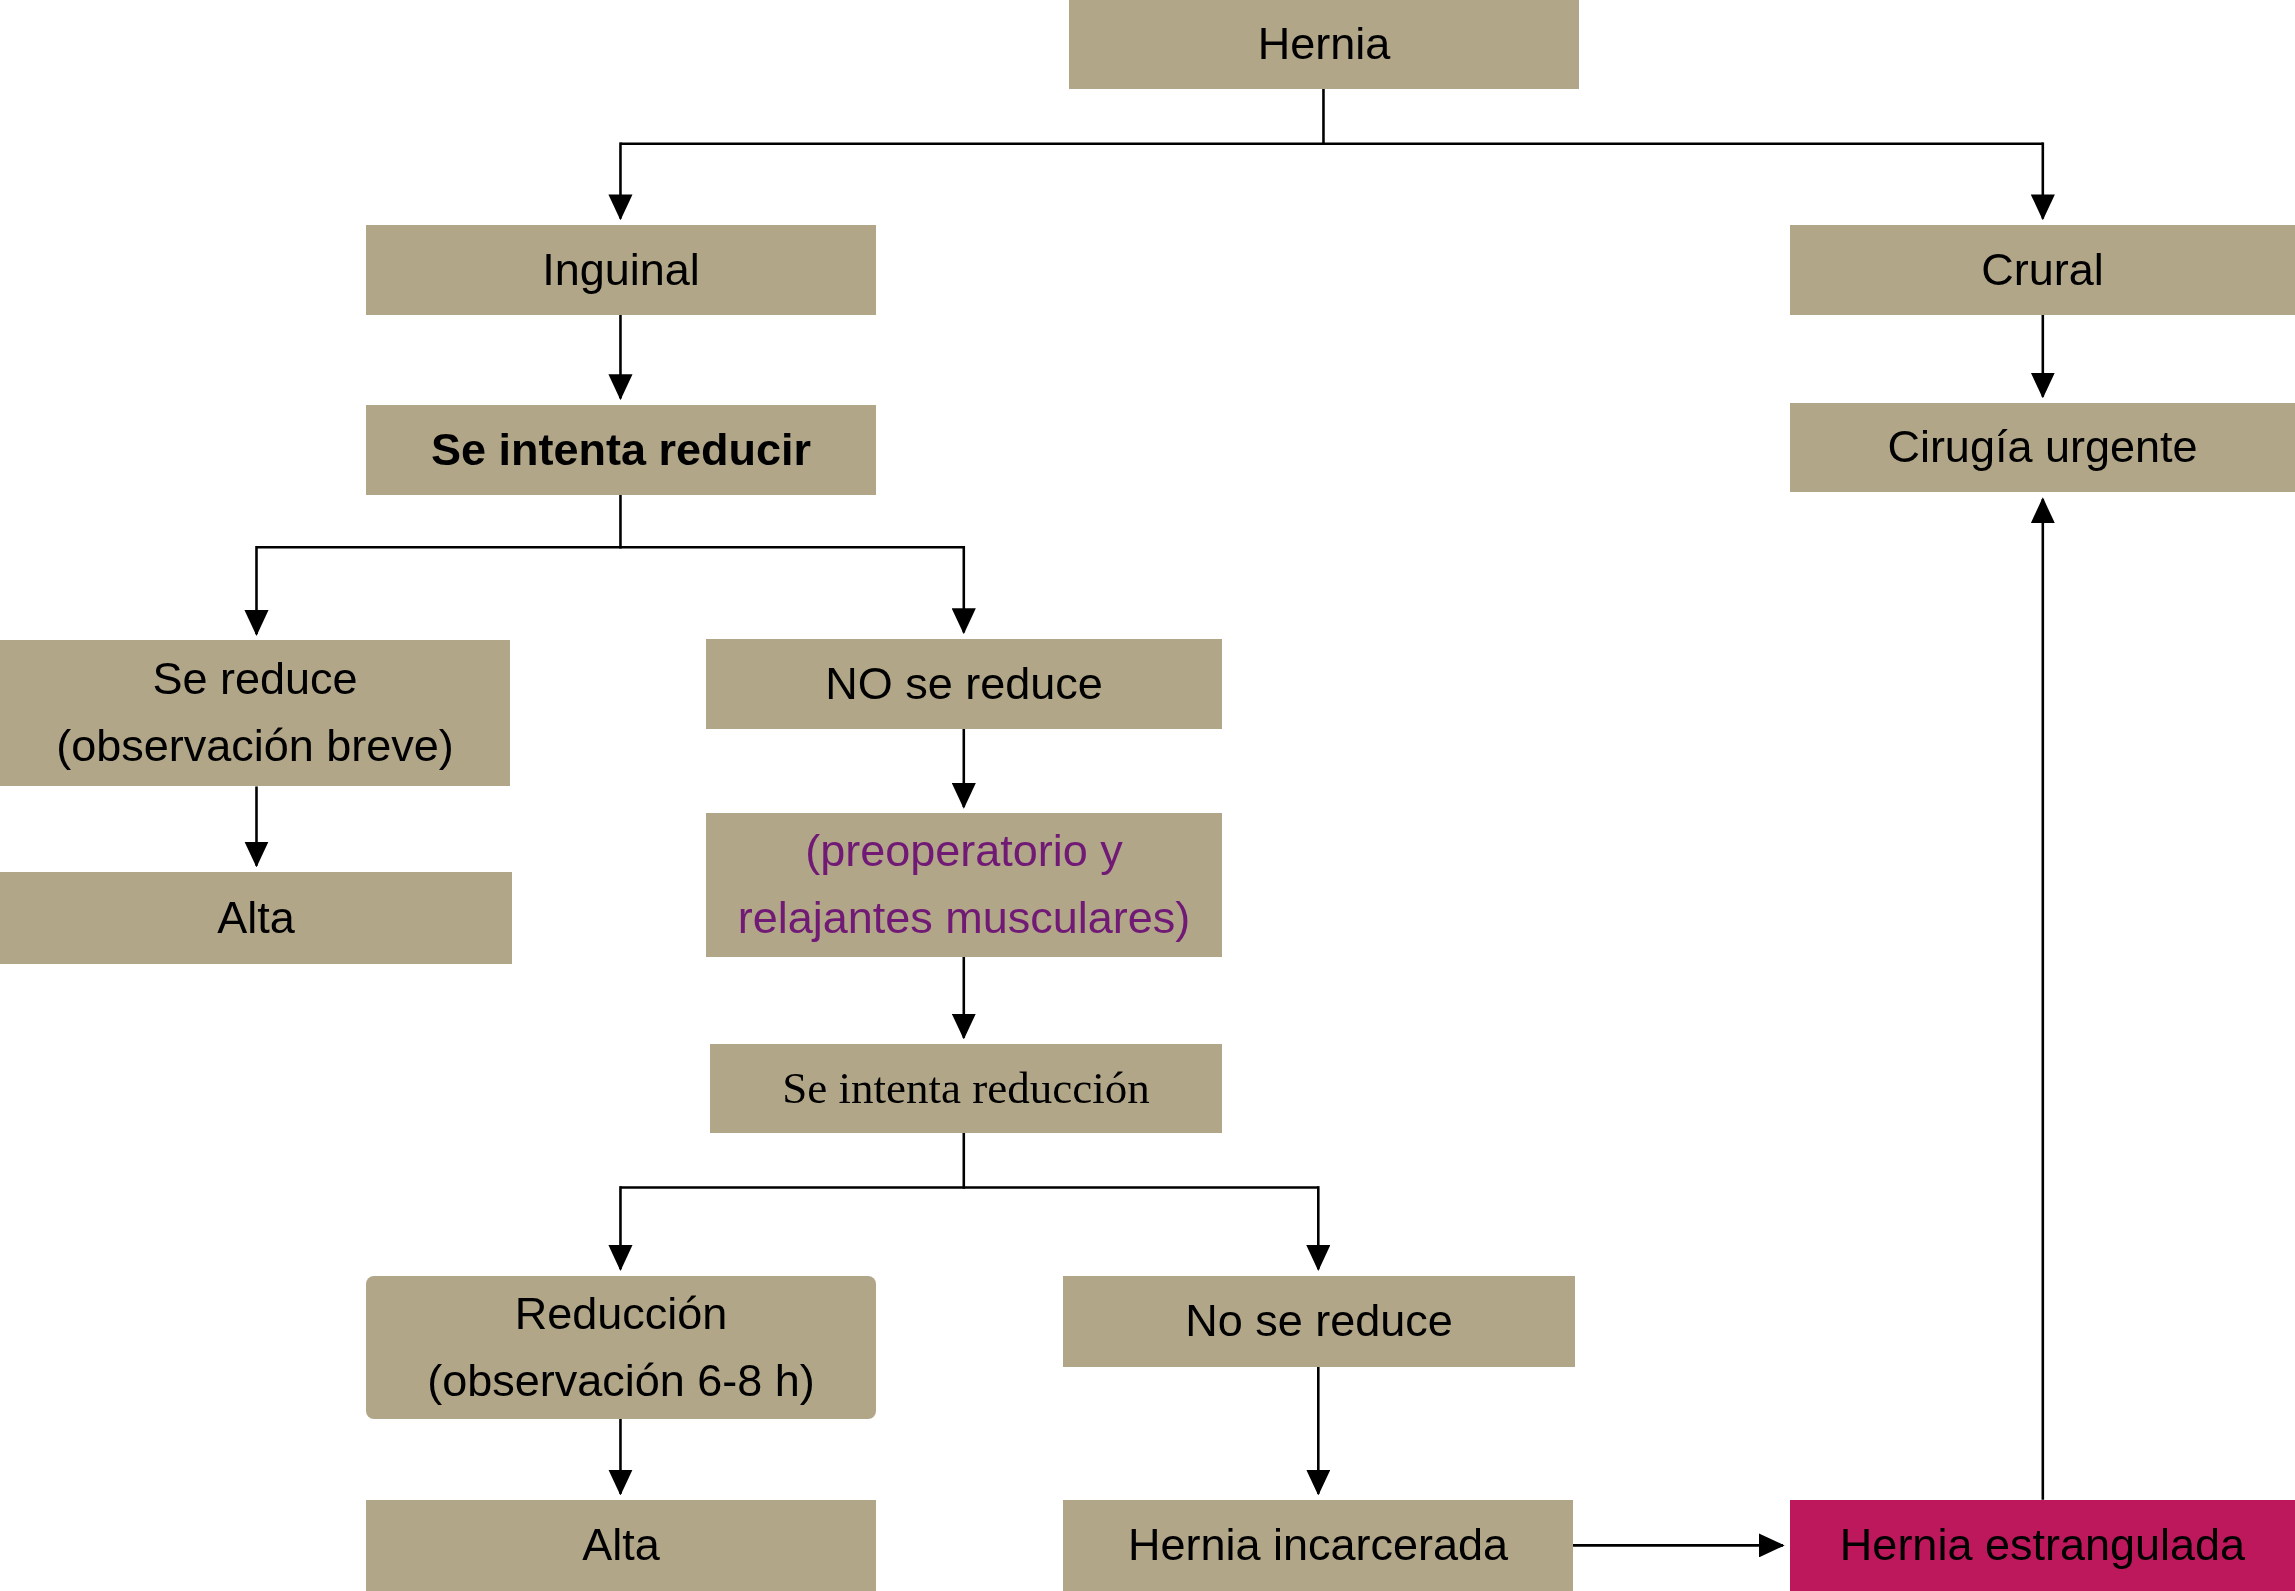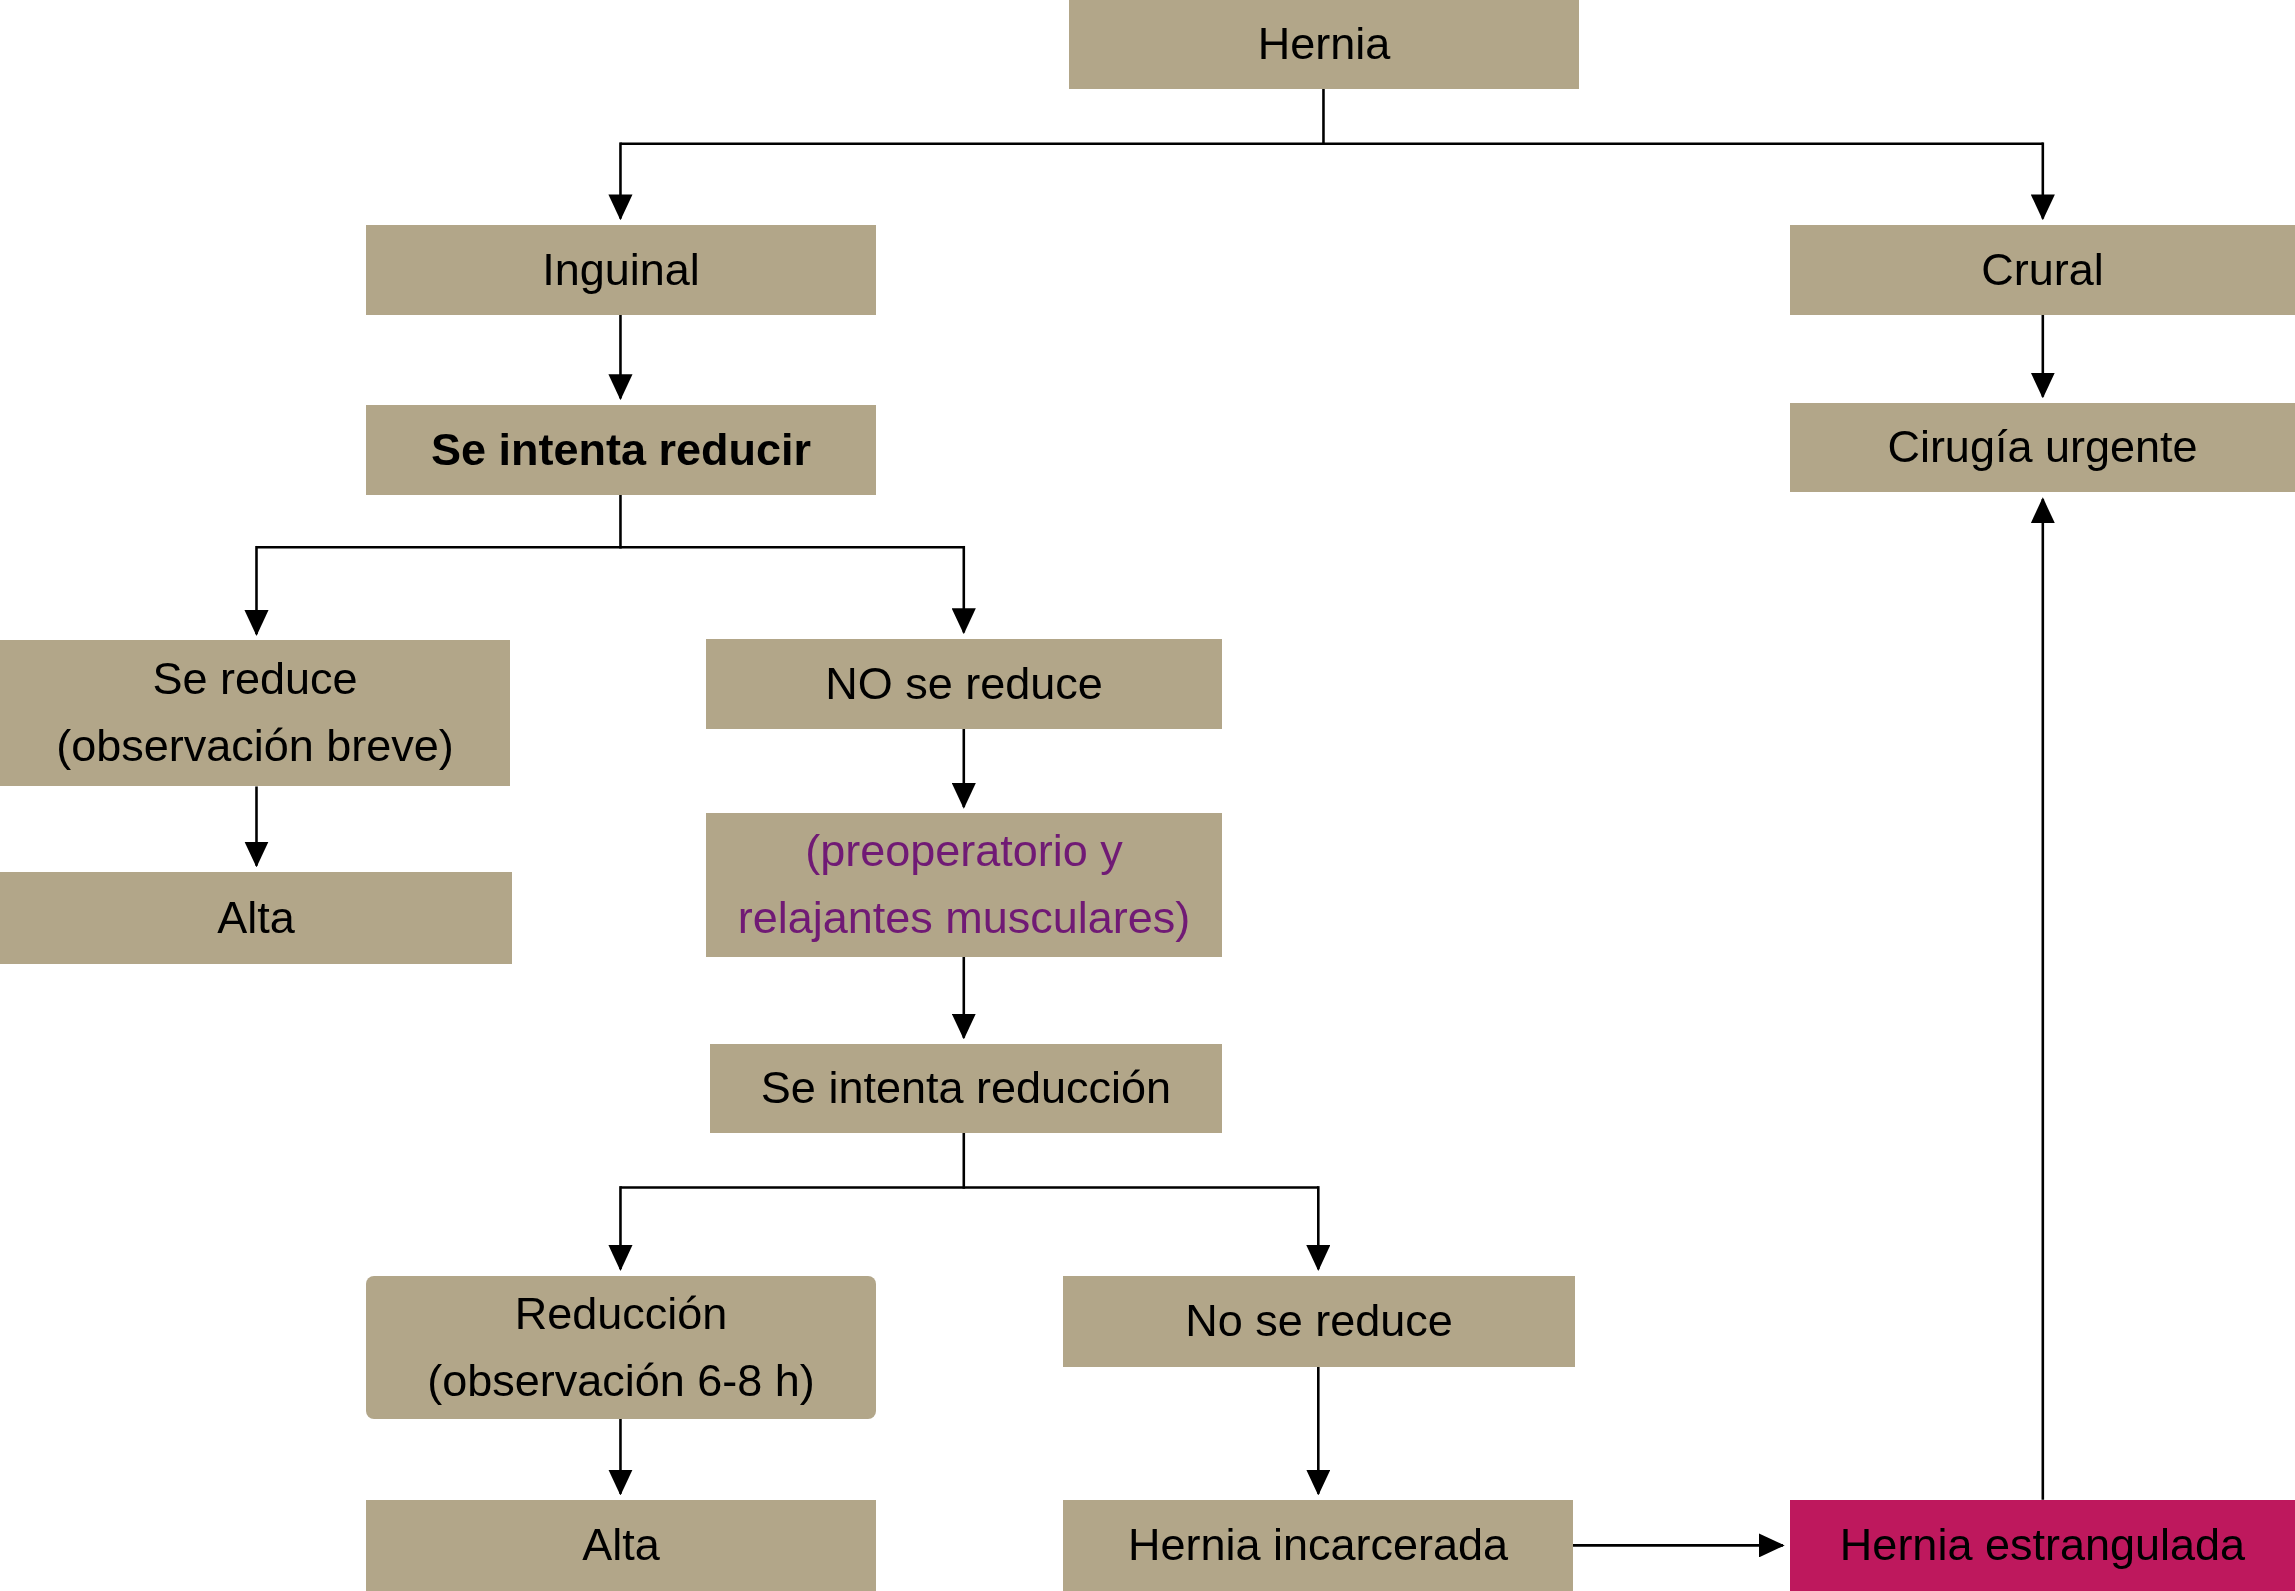--- a/index.html
+++ b/index.html
@@ -41,21 +41,21 @@
 
   #n-hernia              { left: 1069px; top: 0px;    width: 510px; height: 89px; }
   #n-inguinal            { left: 366px;  top: 225px;  width: 510px; height: 90px; }
   #n-crural              { left: 1790px; top: 225px;  width: 505px; height: 90px; }
   #n-se-intenta-reducir  { left: 366px;  top: 405px;  width: 510px; height: 90px; font-weight: bold; }
   #n-cirugia-urgente     { left: 1790px; top: 403px;  width: 505px; height: 89px; }
   #n-se-reduce           { left: 0px;    top: 640px;  width: 510px; height: 146px; }
   #n-alta-superior       { left: 0px;    top: 872px; width: 512px; height: 92px; }
   #n-no-se-reduce-1      { left: 706px;  top: 639px;  width: 516px; height: 90px; }
   #n-preoperatorio       { left: 706px;  top: 813px;  width: 516px; height: 144px; }
-  #n-se-intenta-reduccion{ left: 710px;  top: 1044px; width: 512px; height: 89px; }
+  #n-se-intenta-reduccion{ left: 710px;  top: 1044px; width: 512px; height: 89px; font-family: Liberation Serif, serif; }
   #n-reduccion           { left: 366px;  top: 1276px; width: 510px; height: 143px; border-radius: 8px; }
   #n-alta-inferior       { left: 366px;  top: 1500px; width: 510px; height: 91px; }
   #n-no-se-reduce-2      { left: 1063px; top: 1276px; width: 512px; height: 91px; }
   #n-hernia-incarcerada  { left: 1063px; top: 1500px; width: 510px; height: 91px; }
   #n-hernia-estrangulada { left: 1790px; top: 1500px; width: 505px; height: 91px; }
 </style>
 </head>
 <body>
 
 <div id="stage" style="background: rgb(255, 255, 255); padding-left: 16px;">

